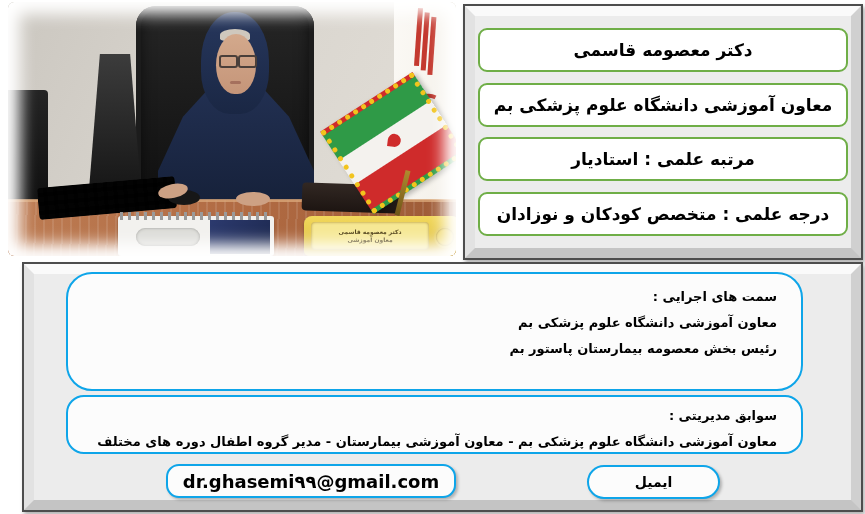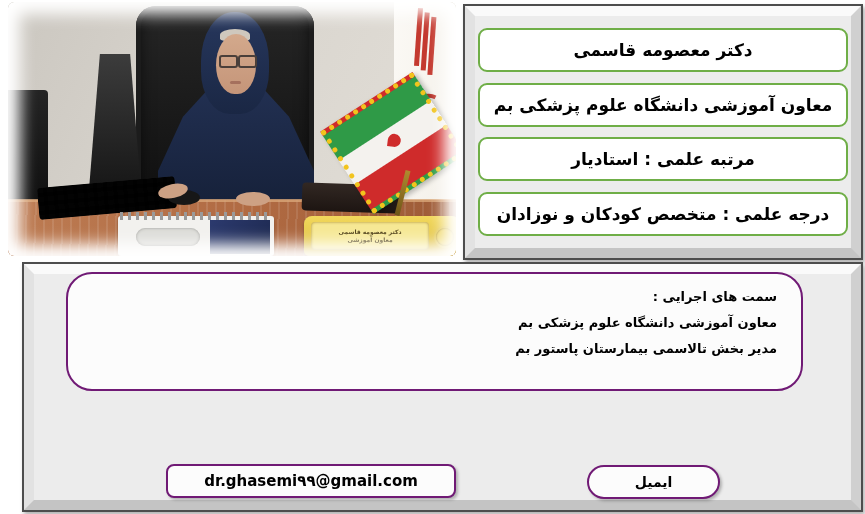--- a/index.html
+++ b/index.html
@@ -15,30 +15,30 @@
   
   .info-panel{left:463px;top:4px;width:396px;height:252px;}
   .info-inner{position:absolute;inset:11px 13px;display:flex;flex-direction:column;
               justify-content:space-evenly;}
   .pill{height:40px;background:#ffffff;border:2px solid #6fae47;border-radius:9px;
         display:flex;align-items:center;justify-content:center;
         font-weight:bold;font-size:17px;color:#000;direction:rtl;}
 
   
   .bottom-panel{left:22px;top:262px;width:837px;height:246px;}
-  .green-box{position:absolute;background:#fcfcfc;border:2px solid #701a75;direction:rtl;}
+  .green-box{position:absolute;background:#fcfcfc;border:2px solid #0ea5e9;direction:rtl;}
   .exec-box{left:42px;top:8px;width:737px;height:119px;border-radius:26px;
             padding:10px 24px;box-sizing:border-box;}
   .mgmt-box{left:42px;top:131px;width:737px;height:59px;border-radius:18px;
             padding:6px 24px;box-sizing:border-box;}
   .rtl-line{font-weight:bold;font-size:13px;line-height:26px;text-align:right;
             color:#000;white-space:nowrap;}
-  .email-value{left:142px;top:200px;width:286px;height:30px;border-radius:8px;
+  .email-value{left:142px;top:200px;width:286px;height:30px;border-radius:13px;
             display:flex;align-items:center;justify-content:center;direction:ltr;
-            font-weight:bold;font-size:15px;box-shadow:2px 2px 3px rgba(0,0,0,.25);cursor:pointer;}
+            font-weight:bold;font-size:18px;box-shadow:2px 2px 3px rgba(0,0,0,.25);cursor:pointer;}
   .email-label{left:563px;top:201px;width:129px;height:30px;border-radius:17px;
             display:flex;align-items:center;justify-content:center;
             font-weight:bold;font-size:14px;box-shadow:2px 2px 3px rgba(0,0,0,.25);cursor:pointer;}
 
   
   .photo{position:absolute;left:8px;top:2px;width:448px;height:254px;overflow:hidden;
          border-radius:6px;}
   .photo *{position:absolute;}
   .photo::after{content:"";position:absolute;inset:0;border-radius:6px;
          box-shadow:inset 0 0 16px 12px #ffffff;pointer-events:none;}
@@ -181,22 +181,26 @@
       <div class="pill">مرتبه علمی : استادیار</div>
       <div class="pill">درجه علمی : متخصص کودکان و نوزادان</div>
     </div>
   </div>
 
   <div class="frame bottom-panel">
 
     <div class="green-box exec-box">
       <div class="rtl-line">سمت های اجرایی :</div>
       <div class="rtl-line">معاون آموزشی دانشگاه علوم پزشکی بم</div>
-      <div class="rtl-line">مدیر بخش تالاسمی بیمارستان پاستور بم</div>
-    </div>
-
+      <div class="rtl-line">رئیس بخش معصومه بیمارستان پاستور بم</div>
+    </div>
+
+    <div class="green-box mgmt-box">
+      <div class="rtl-line">سوابق مدیریتی :</div>
+      <div class="rtl-line">معاون آموزشی دانشگاه علوم پزشکی بم - معاون آموزشی بیمارستان - مدیر گروه اطفال دوره های مختلف</div>
+    </div>
 
     <div class="green-box email-value">dr.ghasemi۹۹@gmail.com</div>
 
     <div class="green-box email-label">ایمیل</div>
   </div>
 
 </div>
 
 </body></html>

